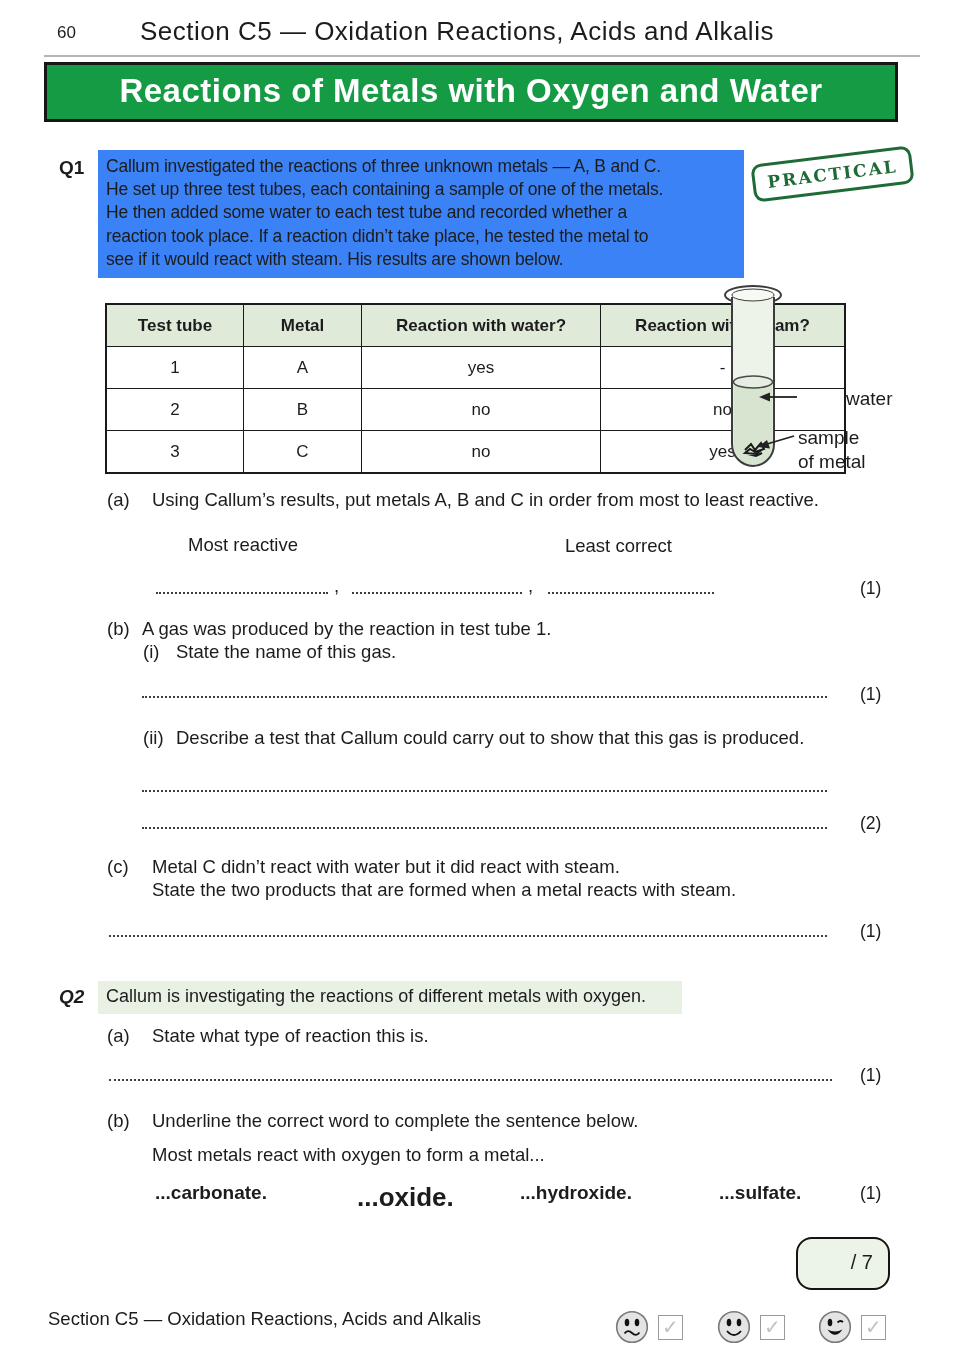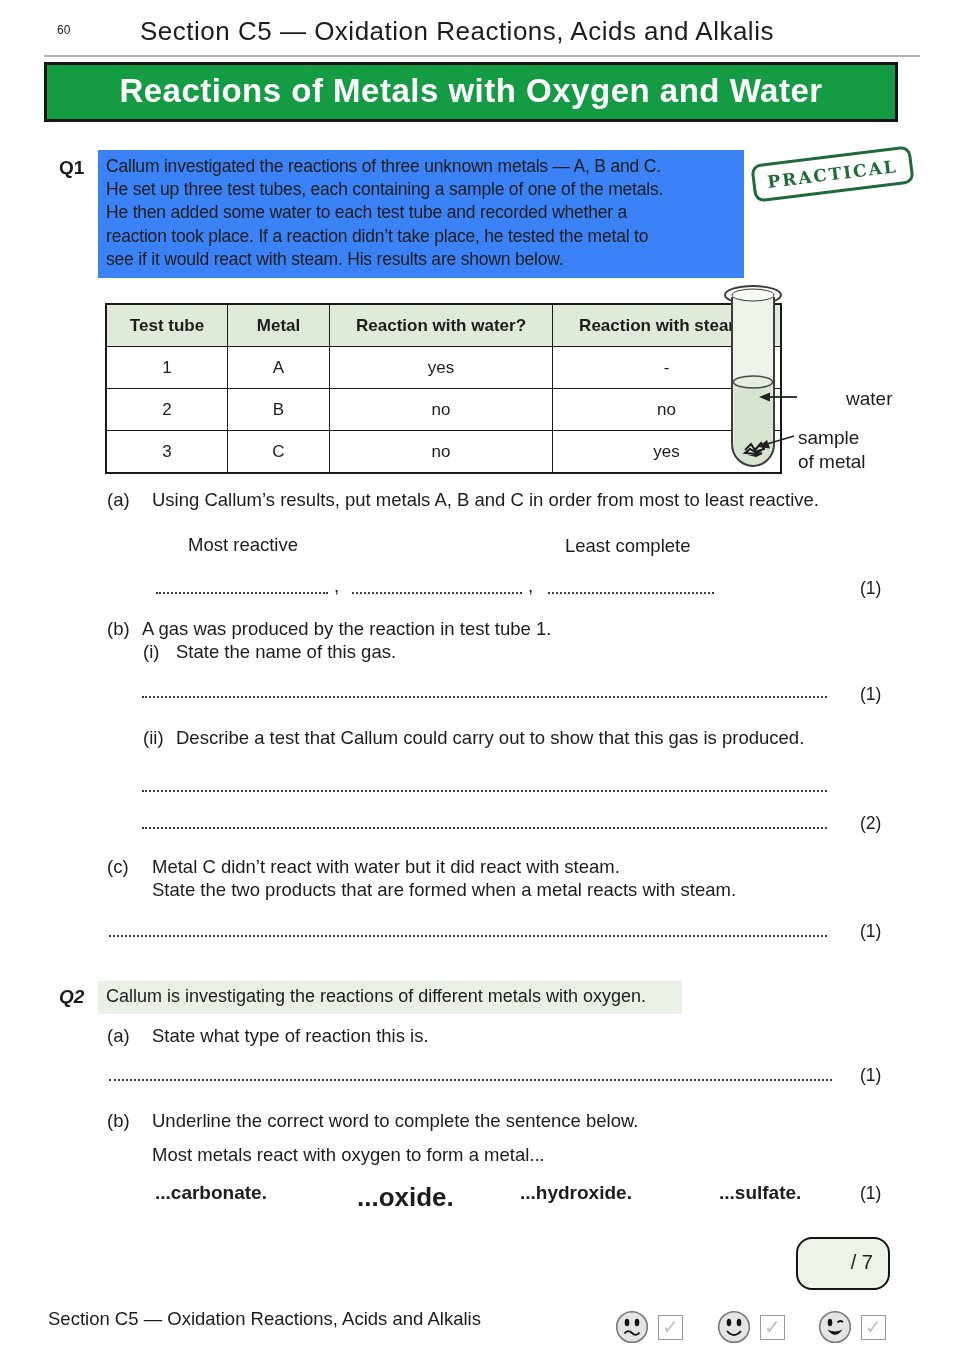--- a/index.html
+++ b/index.html
@@ -3,42 +3,42 @@
 <meta charset="utf-8">
 <style>
   html,body{margin:0;padding:0;background:#ffffff;}
   .page{position:relative;width:962px;height:1360px;background:#ffffff;overflow:hidden;
         font-family:"Liberation Sans",sans-serif;color:#1c1c1c;}
   .abs{position:absolute;}
   .txt{font-size:18.5px;color:#1c1c1c;white-space:nowrap;}
   .bold{font-weight:bold;}
 
   
-  .page-num{left:57px;top:23px;font-size:12px;}
+  .page-num{left:57px;top:23px;font-size:17px;}
   .header-title{left:140px;top:16px;font-size:26px;letter-spacing:0.5px;white-space:nowrap;}
   .header-rule{left:44px;top:55px;width:876px;border-top:2px solid #b5b5b5;height:0;}
 
   
   .banner{left:44px;top:62px;width:854px;height:60px;background:#169b45;border:3px solid #161616;
           box-sizing:border-box;text-align:center;}
   .banner span{color:#ffffff;font-weight:bold;font-size:33px;line-height:52px;letter-spacing:0.5px;white-space:nowrap;}
 
   
   .q-label{font-weight:bold;font-size:19px;}
   .q1-box{left:98px;top:150px;width:646px;height:128px;background:#3b82f6;box-sizing:border-box;
           padding:5px 8px 0 8px;}
   .q1-box div{font-size:17.5px;line-height:23.2px;letter-spacing:-0.2px;white-space:nowrap;}
 
   .stamp{left:752px;top:155px;transform:rotate(-7deg);transform-origin:center;
          border:3px solid #1e6b37;border-radius:10px;padding:6px 12px;background:#ffffff;}
   .stamp span{color:#1e6b37;font-family:"DejaVu Serif",serif;font-weight:bold;font-size:17px;letter-spacing:2px;white-space:nowrap;}
 
   
   .results{left:105px;top:303px;border-collapse:collapse;table-layout:fixed;}
-  .results th,.results td{border:1.5px solid #1a1a1a;text-align:center;height:41px;padding:0 12px;
+  .results th,.results td{border:1.5px solid #1a1a1a;text-align:center;height:41px;padding:0 20px;
         font-size:17px;color:#1c1c1c;margin-top:8px;}
   .results th{background:#dfead9;font-weight:bold;}
   .results{border:2.5px solid #1a1a1a;}
   .col-tube{width:96px;} .col-metal{width:77px;} .col-water{width:198px;} .col-steam{width:203px;}
 
   
   .dotline{border-bottom:2.2px dotted #3c3c3c;height:16px;}
   .marks{font-size:17.5px;}
 
   
@@ -123,21 +123,21 @@
     <line x1="91" y1="152" x2="64" y2="160" stroke="#222" stroke-width="1.8"></line>
     <polygon points="55,163 64,156 67,164.5" fill="#222"></polygon>
   </svg>
   <div class="abs diagram-label" style="left:846px;top:388px;">water</div>
   <div class="abs diagram-label" style="left:798px;top:427px;">sample</div>
   <div class="abs diagram-label" style="left:798px;top:451px;">of metal</div>
 
   <div class="abs txt" style="left:107px;top:489px;">(a)</div>
   <div class="abs txt" style="left:152px;top:489px;">Using Callum’s results, put metals A, B and C in order from most to least reactive.</div>
   <div class="abs txt" style="left:188px;top:534px;">Most reactive</div>
-  <div class="abs txt" style="left:565px;top:535px;">Least complete</div>
+  <div class="abs txt" style="left:565px;top:535px;">Least correct</div>
 
   <div class="abs dotline" style="left:156px;top:576px;width:172px;"></div>
   <div class="abs txt" style="left:334px;top:575px;">,</div>
   <div class="abs dotline" style="left:352px;top:576px;width:170px;"></div>
   <div class="abs txt" style="left:528px;top:575px;">,</div>
   <div class="abs dotline" style="left:548px;top:576px;width:166px;"></div>
   <div class="abs marks" style="left:860px;top:578px;">(1)</div>
 
   <div class="abs txt" style="left:107px;top:618px;">(b)</div>
   <div class="abs txt" style="left:142px;top:618px;">A gas was produced by the reaction in test tube 1.</div>

